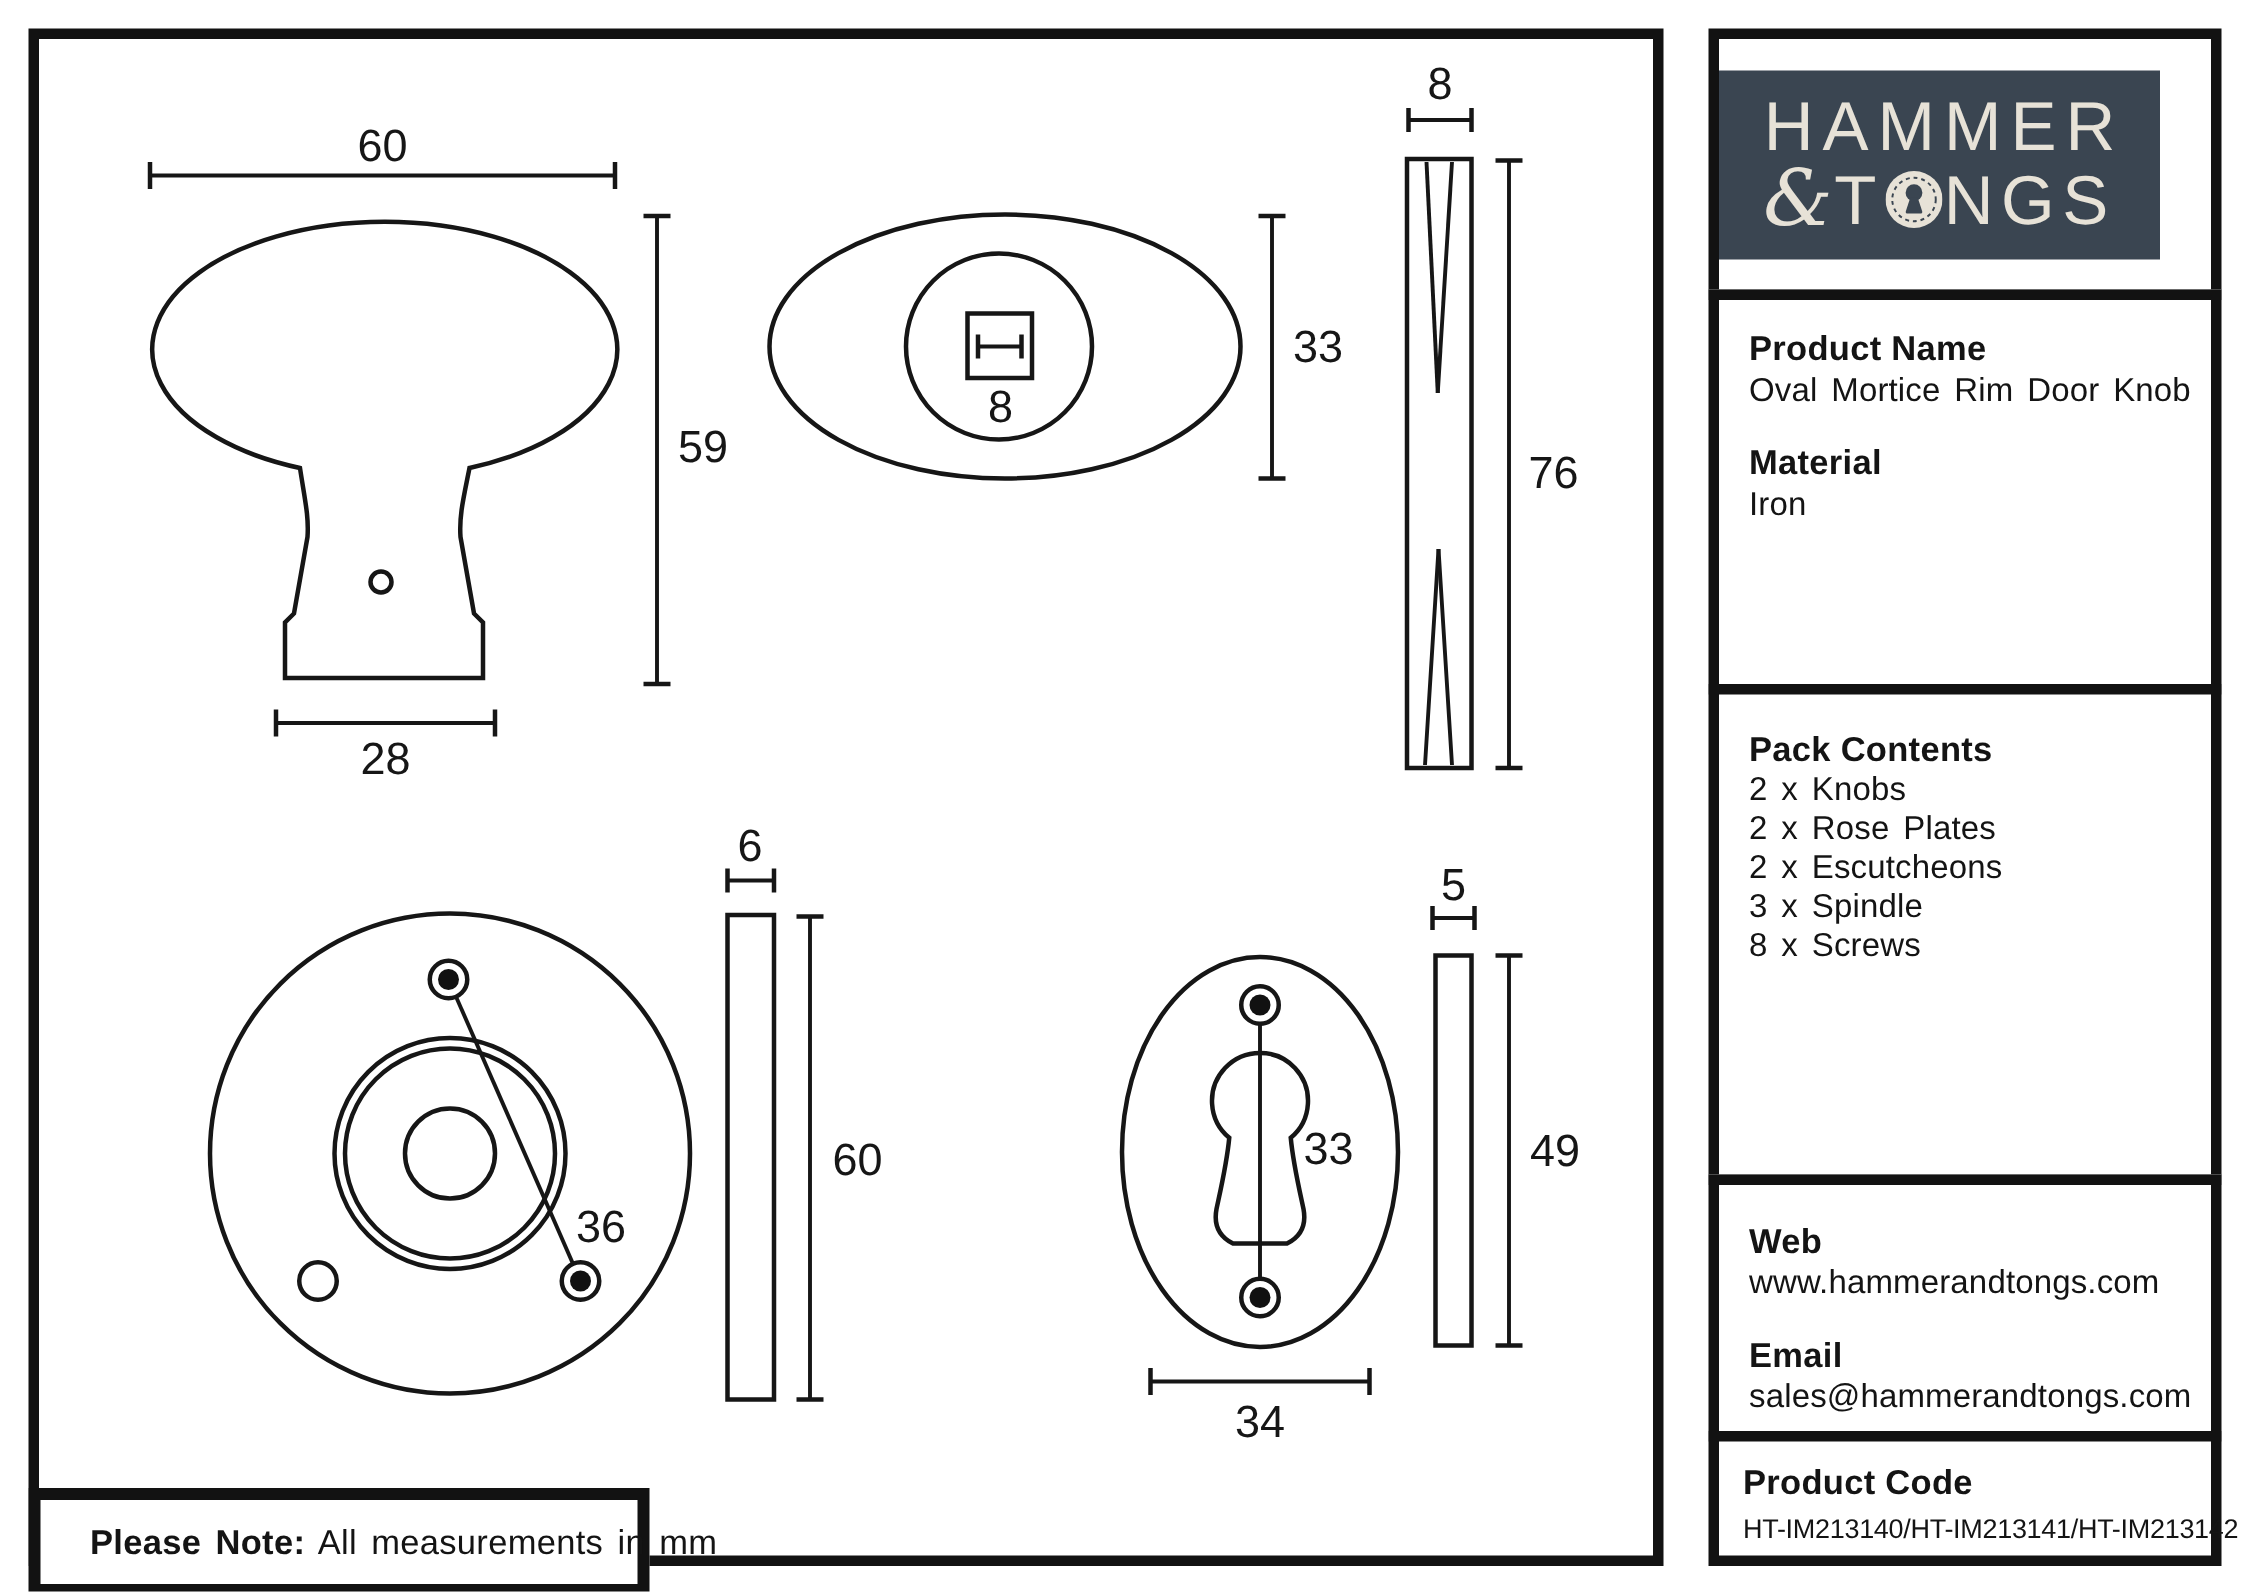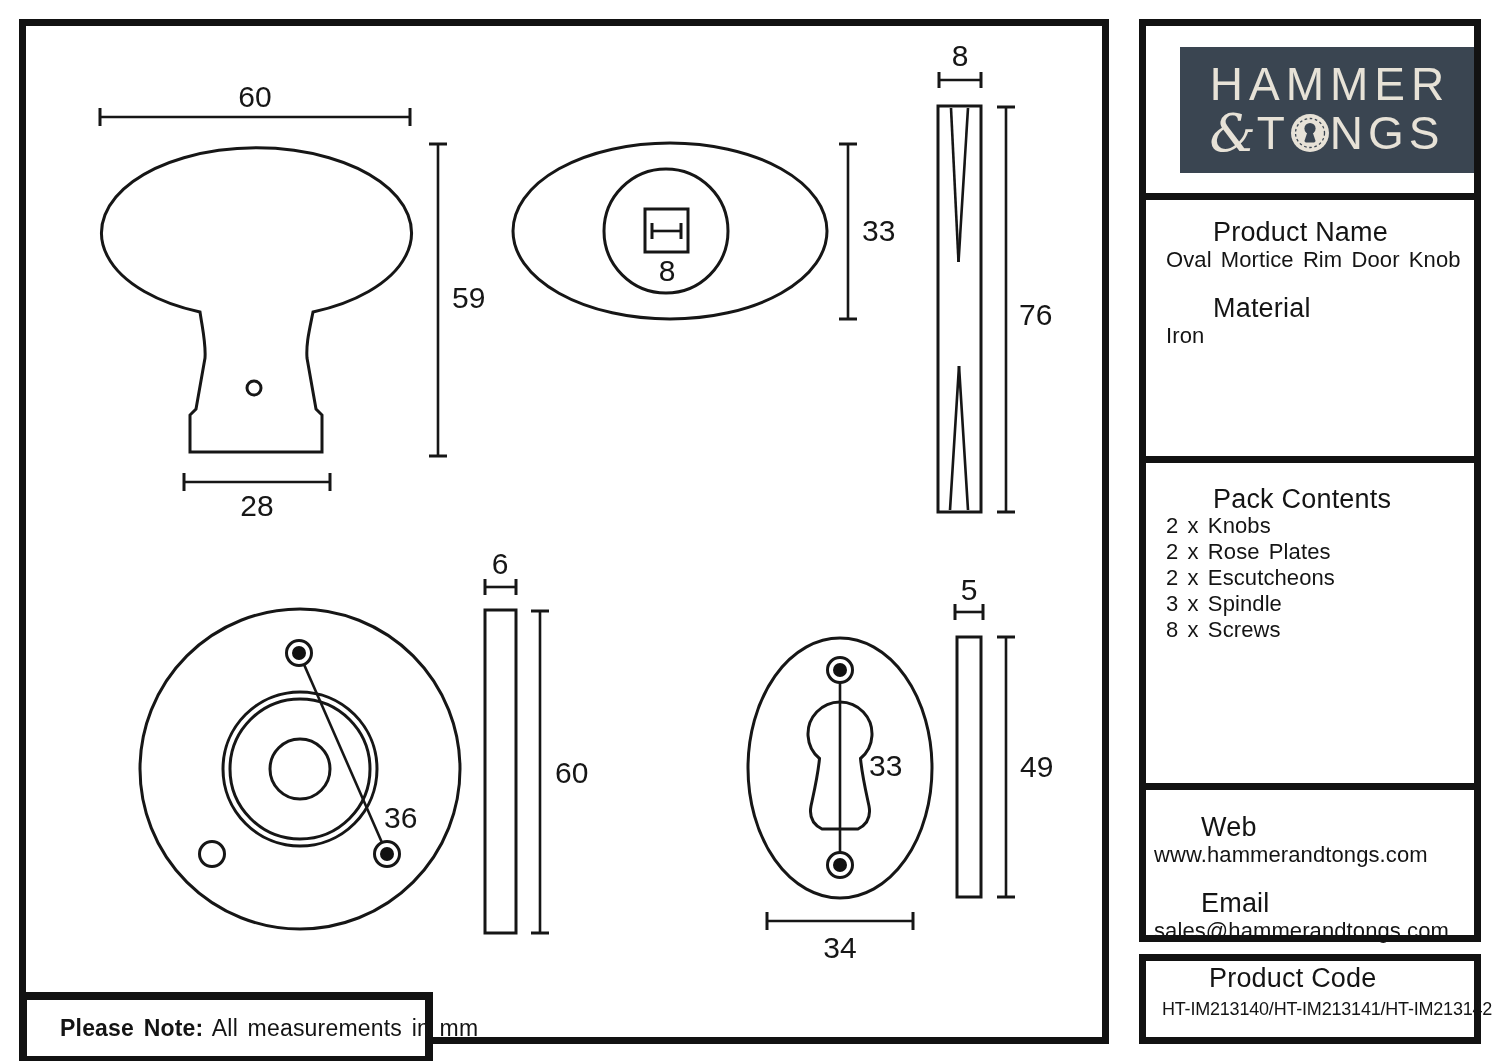--- a/index.html
+++ b/index.html
@@ -6,26 +6,26 @@
   body{position:relative;font-family:"Liberation Sans",sans-serif;color:#141414;}
   .box{position:absolute;background:#fff;border:7px solid #121212;box-sizing:border-box;}
   
   .main-frame{left:19px;top:19px;width:1090px;height:1025px;}
   
   .note-box{left:19px;top:992px;width:414px;height:72px;border-width:8px;display:flex;align-items:center;padding-left:33px;z-index:5;}
   .note-box .txt{font-size:23px;letter-spacing:.2px;word-spacing:3px;white-space:nowrap;}
   .note-box b{font-weight:bold;}
   
   .sb{left:1139px;width:342px;}
-  .logo-box{top:19px;height:181px;display:flex;align-items:center;justify-content:flex-end;}
+  .logo-box{top:19px;height:181px;display:flex;align-items:center;justify-content:flex-start;}
   .info-box{top:193px;height:270px;padding:19px 20px;}
   .pack-box{top:456px;height:334px;padding:23px 20px;}
-  .web-box{top:783px;height:159px;padding:24px 8px;}
-  .code-box{top:954px;height:90px;padding:4px 16px;}
-  .h{font-weight:normal;font-size:27px;line-height:27px;letter-spacing:.2px;margin-left:47px;}
+  .web-box{top:783px;height:178px;padding:24px 20px;}
+  .code-box{top:954px;height:90px;padding:14px 16px;}
+  .h{font-weight:bold;font-size:23px;line-height:27px;letter-spacing:.2px;}
   .v{font-size:22px;line-height:27px;letter-spacing:.1px;word-spacing:3px;white-space:nowrap;}
   .gap{height:22px;}
   .pack-box .v{line-height:26px;}
   .code-box .v{font-size:18px;letter-spacing:-0.2px;word-spacing:0;margin-top:4px;}
   
   .logo-rect{width:294px;height:126px;background:#3a4551;color:#e7e2d7;display:flex;flex-direction:column;align-items:center;justify-content:center;}
   .logo-l1{font-size:46px;line-height:46px;letter-spacing:6px;font-weight:400;white-space:nowrap;margin-left:6px;}
   .logo-l2{font-size:46px;line-height:52px;letter-spacing:5px;font-weight:400;white-space:nowrap;display:flex;align-items:center;}
   .amp{font-family:"DejaVu Serif",serif;font-style:italic;font-size:52px;line-height:46px;margin-right:1px;letter-spacing:0;}
   .kh-badge{display:inline-flex;width:38px;height:38px;margin:0 1px;vertical-align:middle;}

